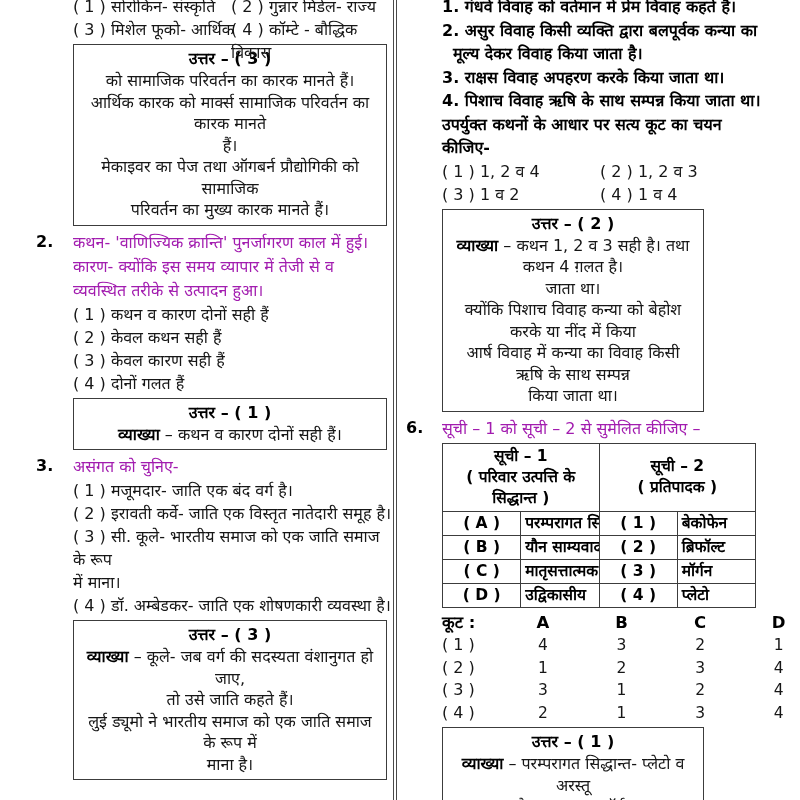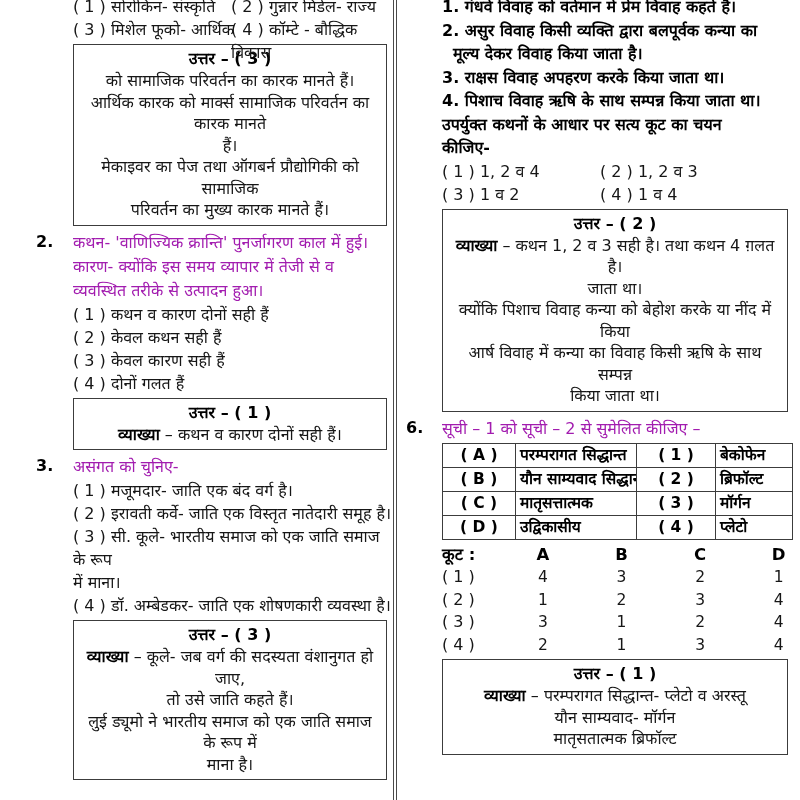--- a/index.html
+++ b/index.html
@@ -19,21 +19,21 @@
   .qnum{position:absolute;left:36px;top:1px;font-weight:700;color:#000;}
   #col-right .qnum{left:6px;}
   .line{line-height:23px;}
   .qline{line-height:24px;font-weight:400;color:#a21caf;}
   .stmt{line-height:23.5px;font-weight:700;color:#000;}
   .stmt.cont{margin-left:11px;}
   .opt-pair{position:relative;}
   .opt-b{position:absolute;left:158px;top:0;}
   .firstcut{margin-top:-10px;}
   .abox{border:1.5px solid #3c3c3c;margin:3px 0 5px;padding:2px 8px 4px;width:314px;box-sizing:border-box;background:#fff;}
-  #col-right .abox{width:346px;}
+  #col-right .abox{width:262px;}
   .abox .line{line-height:21.5px;text-align:center;}
   .ans{font-weight:700;color:#000;line-height:23px !important;}
   .vy{font-weight:700;color:#000;}
   
   .mtable{border-collapse:collapse;margin:2px 0 2px;width:314px;table-layout:fixed;font-size:15.5px;}
   .mtable td{border:1.4px solid #3c3c3c;padding:1px 4px;line-height:21px;vertical-align:middle;}
   .mtable .th{text-align:center;font-weight:700;color:#000;line-height:21px;padding:2px 2px;}
   .mtable .cc{text-align:center;font-weight:700;color:#000;}
   .mtable .cl{font-weight:700;color:#000;overflow:hidden;white-space:nowrap;}
   .w-letter{width:64px;} .w-theory{width:112px;} .w-num{width:70px;} .w-name{width:68px;}
@@ -133,20 +133,30 @@
         <div class="line">किया जाता था।</div>
       </div>
     </div>
 
     <div class="q">
       <span class="qnum">6.</span>
       <div class="qline">सूची – 1 को सूची – 2 से सुमेलित कीजिए –</div>
 
       <table class="mtable">
         <tbody>
+            <tr>
+          <td colspan="2" class="th">
+            <div>सूची – 1</div>
+            <div>( परिवार उत्पत्ति के सिद्धान्त )</div>
+          </td>
+          <td colspan="2" class="th">
+            <div>सूची – 2</div>
+            <div>( प्रतिपादक )</div>
+          </td>
+        </tr>
         <tr>
           <td class="cc w-letter">( A )</td>
           <td class="cl w-theory">परम्परागत सिद्धान्त</td>
           <td class="cc w-num">( 1 )</td>
           <td class="cl w-name">बेकोफेन</td>
         </tr>
         <tr>
           <td class="cc w-letter">( B )</td>
           <td class="cl w-theory">यौन साम्यवाद सिद्धान्त</td>
           <td class="cc w-num">( 2 )</td>

